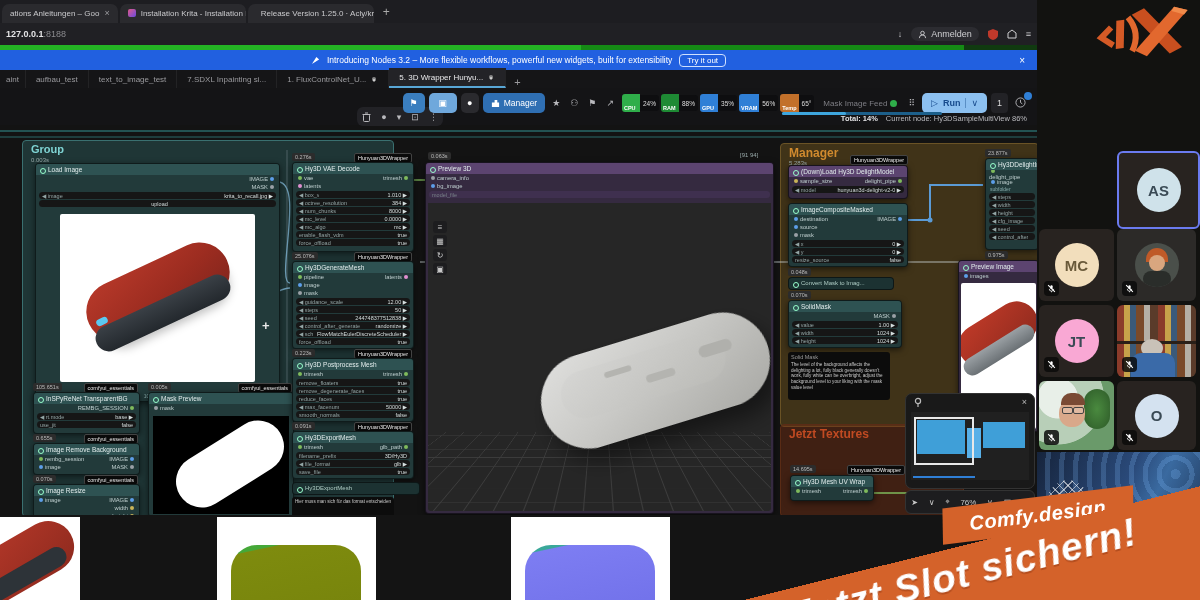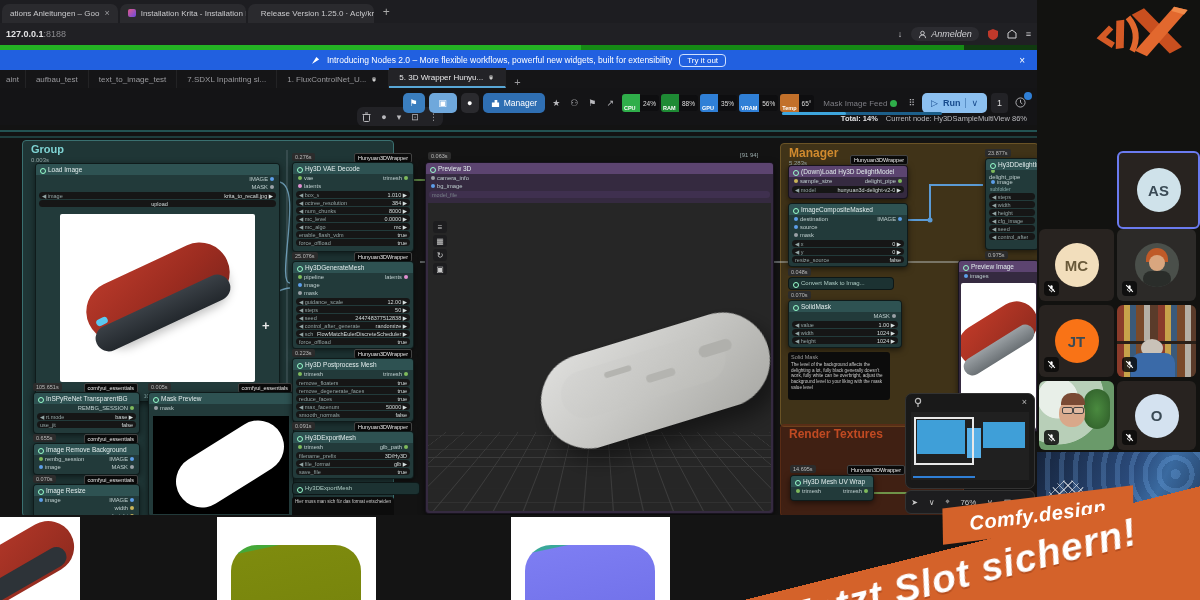--- a/index.html
+++ b/index.html
@@ -9,21 +9,21 @@
   #chrome{position:absolute;left:0;top:0;width:1037px;height:125px;background:#17171a;z-index:5;}
   #tabbar{position:absolute;left:0;top:0;width:100%;height:23px;background:#1d1d21;display:flex;align-items:center;}
   .btab{height:19px;margin-top:3px;display:flex;align-items:center;gap:5px;padding:0 8px;border-radius:7px 7px 0 0;
         background:#2a2a2e;color:#c9c9cc;font-size:8px;max-width:110px;white-space:nowrap;overflow:hidden;margin-right:2px;}
   .btab .x{color:#9a9a9e;font-size:9px;flex:none;}
   .fav{width:8px;height:8px;border-radius:2px;flex:none;}
   #addrbar{position:absolute;left:0;top:23px;width:100%;height:22px;background:#202024;display:flex;align-items:center;}
   #url{font-size:9px;color:#e4e4e6;margin-left:6px;}
   #url .dim{color:#8a8a8e;}
   #addr-right{position:absolute;right:6px;top:0;height:22px;display:flex;align-items:center;gap:9px;color:#cfcfd2;font-size:9px;}
-  .signin{display:flex;align-items:center;gap:4px;background:#2c2c31;border-radius:9px;padding:2px 7px;font-style:italic;}
+  .signin{display:flex;align-items:center;gap:4px;background:#2c2c31;border-radius:9px;padding:2px 7px;}
   #progressbar{position:absolute;left:0;top:45px;width:100%;height:5px;background:#103a10;}
   #progressbar .p1{position:absolute;left:0;top:0;height:100%;width:56%;background:#24b324;}
   #progressbar .p2{position:absolute;left:56%;top:0;height:100%;width:37%;background:#158a15;}
   #bluebanner{position:absolute;left:0;top:50px;width:100%;height:20px;background:#2160e0;color:#fff;
               display:flex;align-items:center;justify-content:center;gap:7px;font-size:8.5px;}
   #bluebanner .cta{border:1px solid #cfe0ff;border-radius:4px;padding:1px 7px;font-size:8px;}
   #bluebanner .bclose{position:absolute;right:12px;font-size:10px;}
   #wtabs{position:absolute;left:0;top:70px;width:100%;height:18px;background:#151517;display:flex;align-items:flex-end;}
   .wtab{height:18px;display:flex;align-items:center;gap:4px;padding:0 10px;font-size:8px;color:#9a9a9e;
         border-right:1px solid #232325;white-space:nowrap;overflow:hidden;}
@@ -137,21 +137,21 @@
 
   <div class="group" style="left:22px;top:140px;width:370px;height:375px;background:rgba(44,90,90,.50);border:1px solid #3a7070;">
     <div class="gtitle" style="color:#7fd4d4;font-size:11px;">Group</div>
     <div class="gtime">0.003s</div>
   </div>
   <div class="group" style="left:780px;top:143px;width:257px;height:282px;background:rgba(120,92,30,.45);border:1px solid #6a5326;">
     <div class="gtitle" style="color:#d08a2e;font-size:12px;">Manager</div>
     <div class="gtime">5.283s</div>
   </div>
   <div class="group" style="left:780px;top:424px;width:182px;height:91px;background:rgba(110,45,20,.5);border:1px solid #5a2c16;">
-    <div class="gtitle" style="color:#c04a22;font-size:12px;">Render Textures</div>
+    <div class="gtitle" style="color:#c04a22;font-size:12px;">Jetzt Textures</div>
   </div>
 
   <svg id="wires">
     <path d="M0 131 H1037" stroke="#2a6a6a" stroke-width="1.5" fill="none"></path>
     <path d="M0 137 H1037" stroke="#2a6a6a" stroke-width="1" fill="none"></path>
     <path d="M287 150 V515" stroke="#8899a0" stroke-width="1" opacity=".45" fill="none"></path>
     <path d="M385 280 V410" stroke="#7fba5c" stroke-width="1.5" fill="none"></path>
     <path d="M278 182 C305 182 275 283 290 283" stroke="#6f9fb8" stroke-width="1.3" fill="none"></path>
     <path d="M137 400 C190 400 255 288 290 288" stroke="#6f9fb8" stroke-width="1.3" fill="none"></path>
     <path d="M412 180 H425" stroke="#7fba5c" stroke-width="1.3" fill="none"></path>
@@ -705,21 +705,21 @@
       </div>
     </div>
     <div id="progressbar">
         <i class="p1"></i>
         <i class="p2"></i>
       </div>
     <div id="bluebanner">
       <svg width="9" height="9" viewBox="0 0 10 10">
         <path d="M1 9 L6 1 L9 4 Z" fill="#fff"></path>
       </svg>
-      <span>Introducing Nodes 2.0 – More flexible workflows, powerful new widgets, built for extensibility</span>
+      <span>Introducing Nodes 3.2 – More flexible workflows, powerful new widgets, built for extensibility</span>
       <span class="cta">Try it out</span>
       <span class="bclose">×</span>
     </div>
     <div id="wtabs">
       <div class="wtab partial">
           <span>aint</span>
         </div>
       <div class="wtab">
           <span>aufbau_test</span>
         </div>
@@ -859,21 +859,21 @@
         <svg width="9" height="9" viewBox="0 0 12 12">
             <rect x="4.5" y="1.5" width="3" height="5.5" rx="1.5" fill="#fff"></rect>
             <path d="M3 6.5a3 3 0 0 0 6 0" stroke="#fff" fill="none"></path>
             <line x1="6" y1="9.5" x2="6" y2="11" stroke="#fff"></line>
             <line x1="1.5" y1="1.5" x2="10.5" y2="10.5" stroke="#fff" stroke-width="1.4"></line>
           </svg>
       </span>
     </div>
 
     <div class="tile" style="left:2px;top:305px;width:75px;height:72px;">
-      <span class="avatar" style="background:#f97316;">JT</span>
+      <span class="avatar" style="background:#f9a8d4;">JT</span>
       <span class="mic">
         <svg width="9" height="9" viewBox="0 0 12 12">
             <rect x="4.5" y="1.5" width="3" height="5.5" rx="1.5" fill="#fff"></rect>
             <path d="M3 6.5a3 3 0 0 0 6 0" stroke="#fff" fill="none"></path>
             <line x1="6" y1="9.5" x2="6" y2="11" stroke="#fff"></line>
             <line x1="1.5" y1="1.5" x2="10.5" y2="10.5" stroke="#fff" stroke-width="1.4"></line>
           </svg>
       </span>
     </div>
     <div class="tile" style="left:80px;top:305px;width:79px;height:72px;

